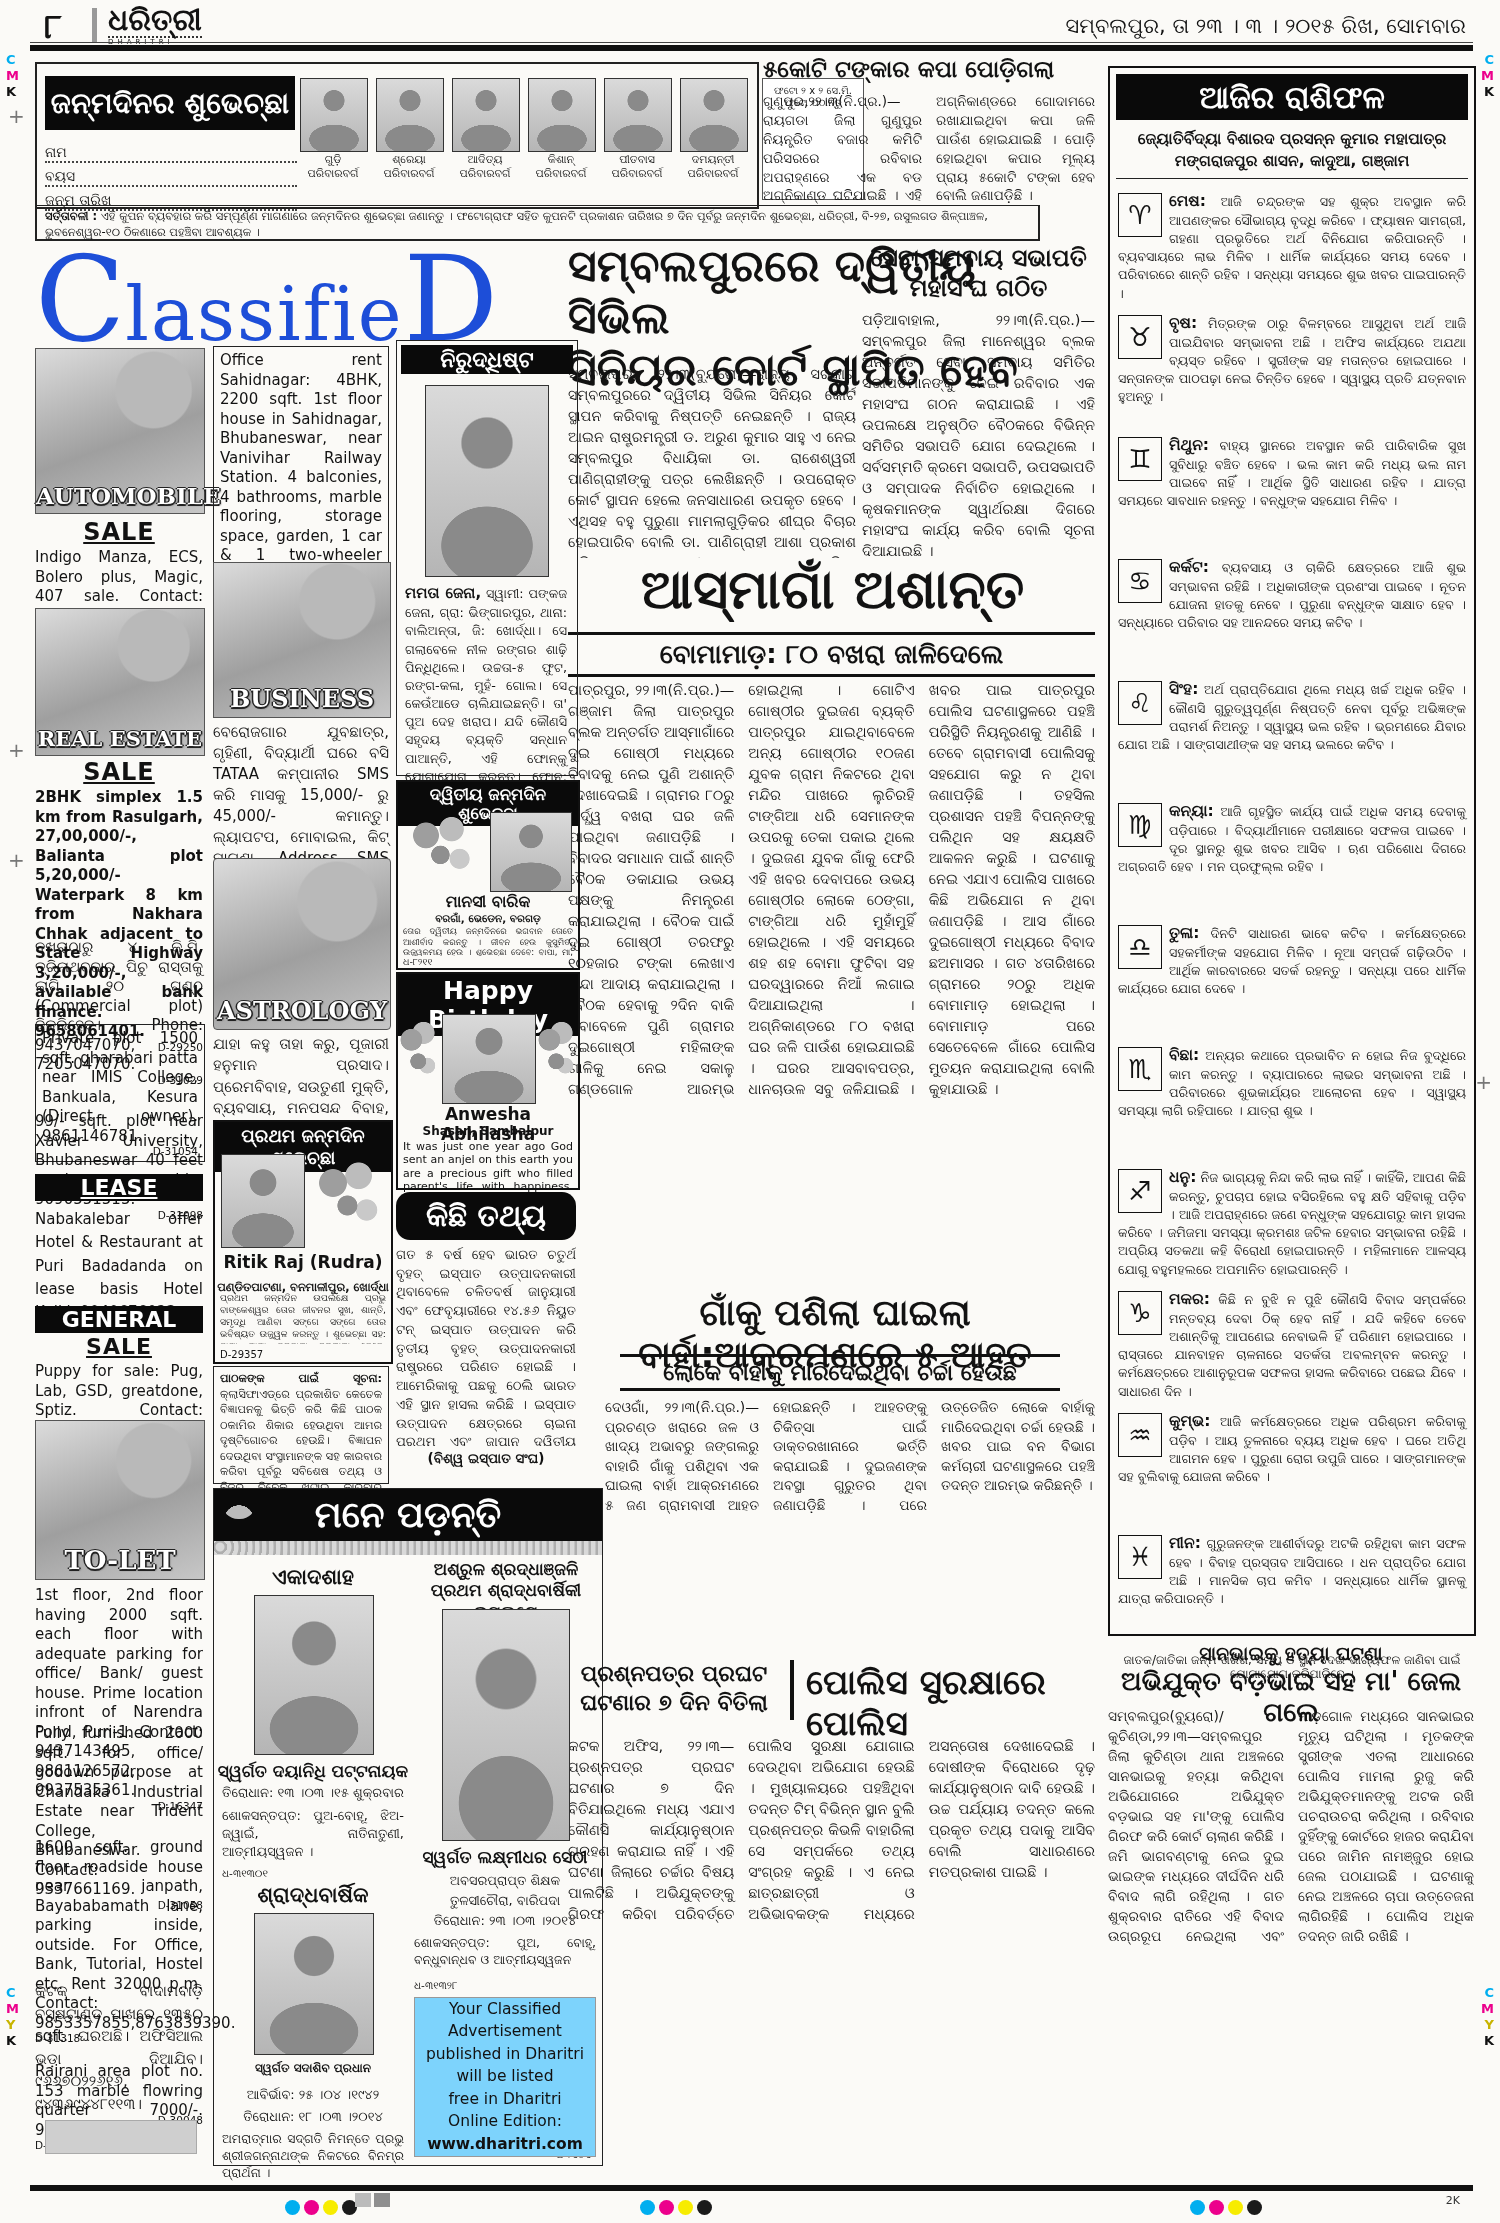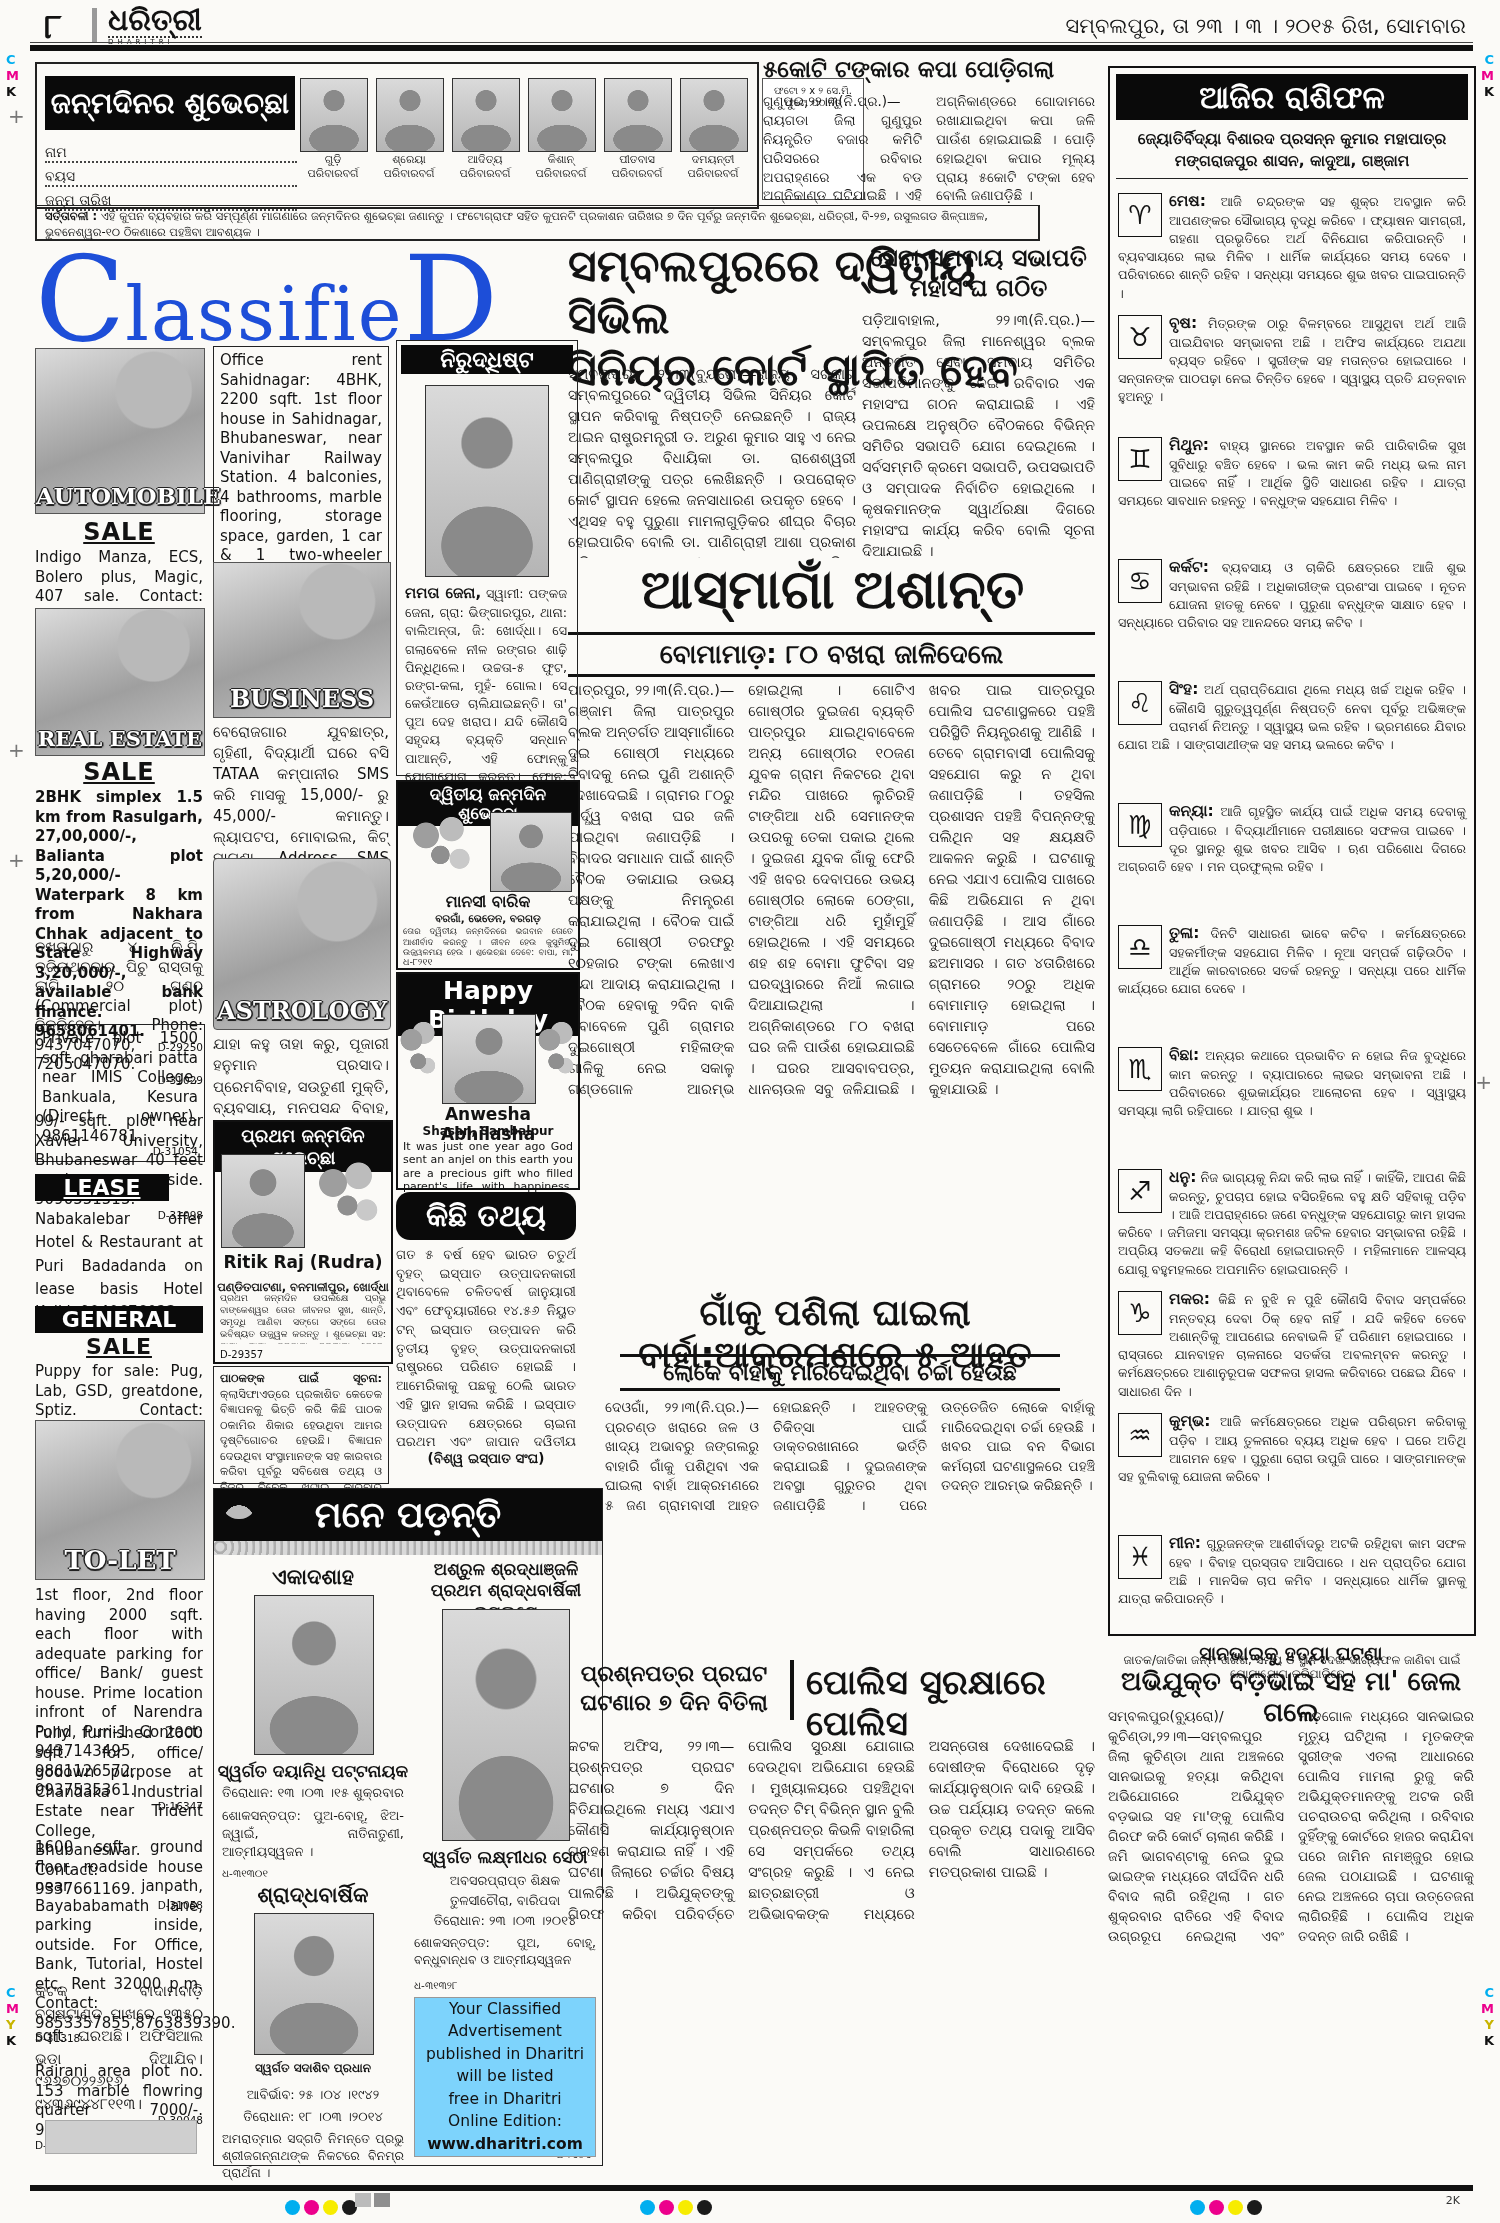--- a/index.html
+++ b/index.html
@@ -171,21 +171,21 @@
   </div>
   <div class="abs adtext" style="left:35px;top:938px;width:168px;">
     <span>ନଖରାଠାରୁ ୪ କି.ମି. ତ୍ରିନାଥବଜାର ପିଚୁ ରାସ୍ତାକୁ ଲାଗି ୨୦ ଗୁଣ୍ଠ (Commercial plot) ବିକ୍ରିହେବ। Phone: 9437047070, 7205047070.</span><span class="adid">D-31029</span>
   </div>
   <div class="abs adtext boxed" style="left:35px;top:1024px;width:156px;">
     <span>Private plot 1500 sqft. gharabari patta near IMIS College, Bankuala, Kesura (Direct owner). 9861146781.</span><span class="adid">D-31054</span>
   </div>
   <div class="abs adtext" style="left:35px;top:1112px;width:168px;">
     <span>99/- sqft. plot near Xavier University, Bhubaneswar 40 feet road side. 9090551515.</span><span class="adid">D-31098</span>
   </div>
-  <div class="abs blackband" style="left:35px;top:1174px;width:134px;font-size:22px;padding:1px 0;text-decoration:underline;">LEASE</div>
+  <div class="abs blackband" style="left:35px;top:1174px;width:168px;font-size:22px;padding:1px 0;text-decoration:underline;">LEASE</div>
   <div class="abs adtext" style="left:35px;top:1208px;width:168px;line-height:1.55;">
     <span>Nabakalebar offer Hotel &amp; Restaurant at Puri Badadanda on lease basis Hotel Kalki. 9040676023.</span><span class="adid l">D-31316</span>
   </div>
   <div class="abs blackband" style="left:35px;top:1306px;width:168px;font-size:22px;padding:1px 0;">GENERAL</div>
   <div class="abs saleheading" style="left:35px;top:1334px;width:168px;font-size:22px;">SALE</div>
   <div class="abs adtext" style="left:35px;top:1362px;width:168px;">
     <span>Puppy for sale: Pug, Lab, GSD, greatdone, Sptiz. Contact: 9938723707.</span><span class="adid l">D-31325</span>
   </div>
   <div class="abs imgbox" style="left:35px;top:1420px;width:168px;height:158px;">
     <div class="lbl" style="font-size:26px;">TO-LET</div>

